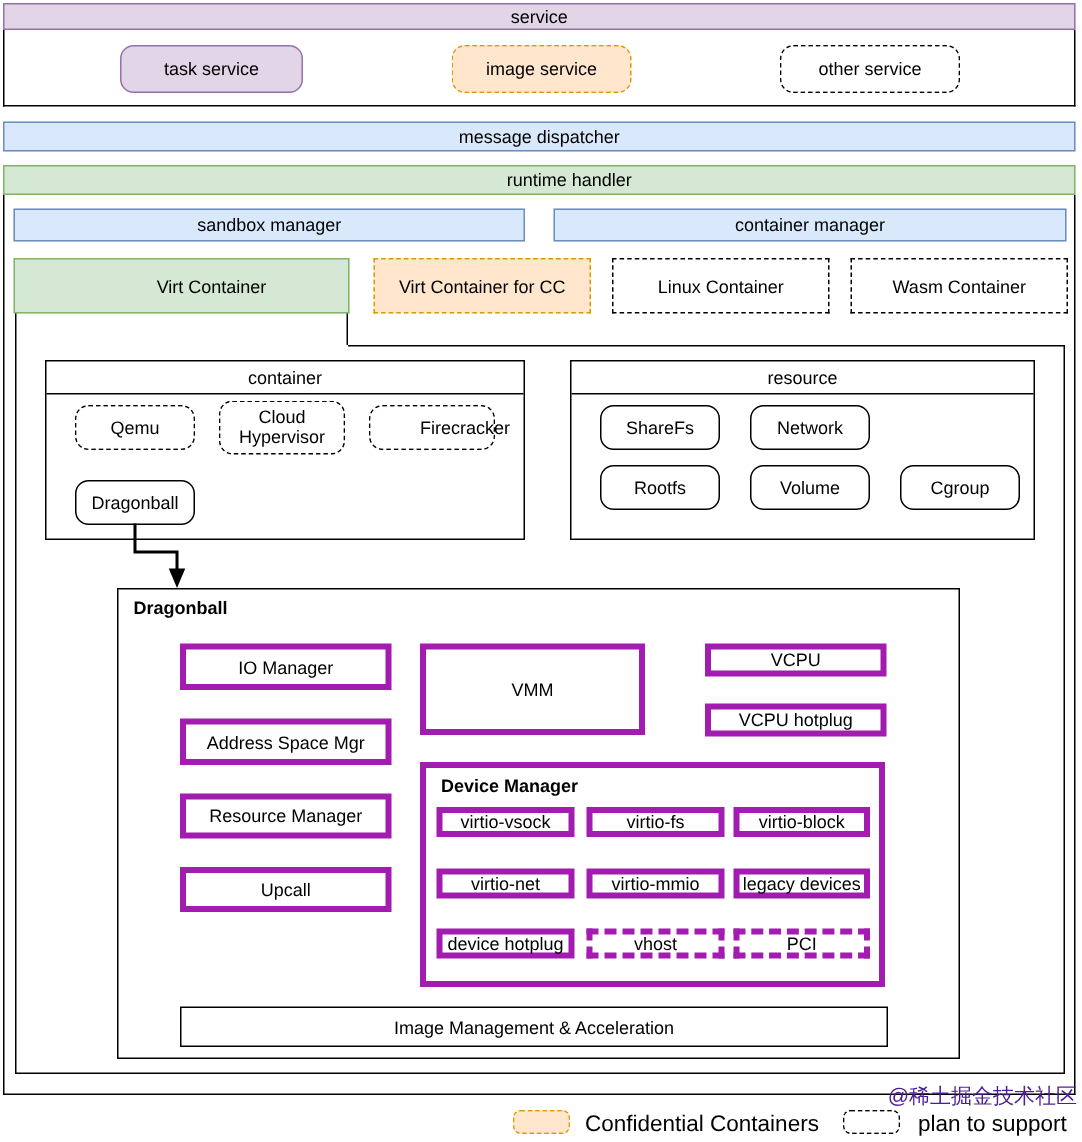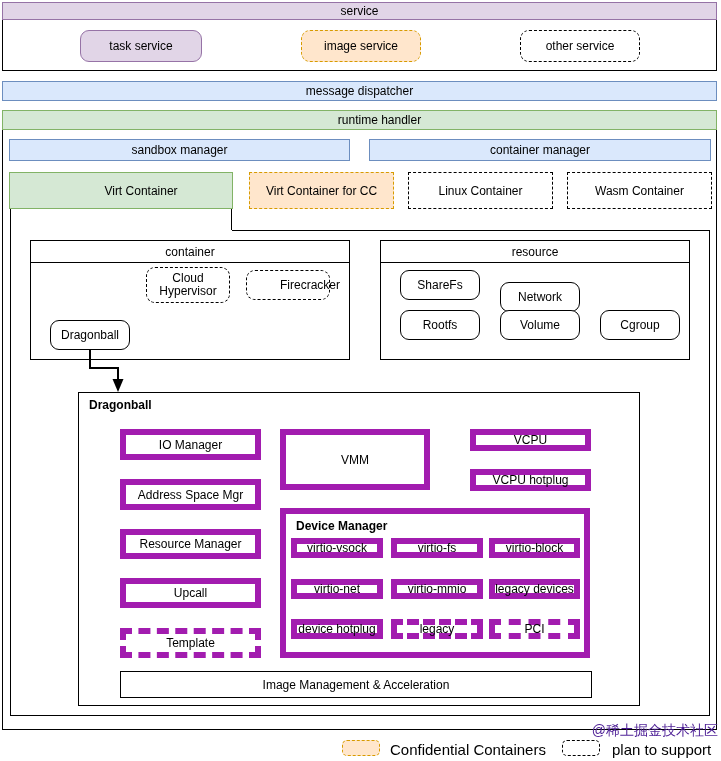--- a/index.html
+++ b/index.html
@@ -10,21 +10,21 @@
   }
   .abs{position:absolute;box-sizing:border-box;}
   .ctr{display:flex;align-items:center;justify-content:center;text-align:center;}
   .bar{border:1px solid;}
   .purple{background:#e1d5e7;border-color:#9673a6;}
   .orangef{background:#ffe6cc;border-color:#d79b00;}
   .bluef{background:#dae8fc;border-color:#6c8ebf;}
   .greenf{background:#d5e8d4;border-color:#82b366;padding-left:40px;}
   .whitef{background:#ffffff;border-color:#000000;}
   .box{border:1px solid #000;background:#fff;}
-  .gbox{border:6px solid #a21caf;background:#fff;}
+  .gbox{border:4px solid #a21caf;background:#fff;}
   .dashed{border-style:dashed;}
   .r8{border-radius:9px;}
   .r4{border-radius:5px;}
   .frame{border:1px solid #000;background:#fff;}
   .frame-title{border-bottom:1px solid #000;height:21px;display:flex;align-items:center;justify-content:center;}
   .body-frame{border:1px solid #000;border-top:none;background:#fff;}
   .boldlab{font-weight:bold;}
   .watermark{color:#4c1d95;font-size:14px;text-align:right;}
   .legend-text{font-size:15px;}
   svg{display:block;}
@@ -53,63 +53,63 @@
   <div class="abs bar whitef dashed ctr" style="left:408px;top:172px;width:145px;height:37px;">Linux Container</div>
   <div class="abs bar whitef dashed ctr" style="left:567px;top:172px;width:145px;height:37px;">Wasm Container</div>
 
   <div class="abs" style="left:10px;top:209px;width:222px;height:21px;border-left:1px solid #000;border-right:1px solid #000;"></div>
   <div class="abs" style="left:10px;top:230px;width:700px;height:486px;border:1px solid #000;border-top:none;background:transparent;"></div>
   <div class="abs" style="left:232px;top:230px;width:478px;height:0;border-top:1px solid #000;"></div>
 
   <div class="abs frame" style="left:30px;top:240px;width:320px;height:120px;">
     <div class="frame-title">container</div>
   </div>
+  <div class="abs box dashed ctr r8" style="left:50px;top:270px;width:80px;height:30px;">Qemu</div>
   <div class="abs box dashed ctr r8" style="left:146px;top:267px;width:84px;height:36px;line-height:1.1;">Cloud Hypervisor</div>
   <div class="abs box dashed ctr r8" style="left:246px;top:270px;width:84px;height:30px;padding-left:44px;">Firecracker</div>
   <div class="abs box ctr r8" style="left:50px;top:320px;width:80px;height:30px;">Dragonball</div>
 
   <div class="abs frame" style="left:380px;top:240px;width:310px;height:120px;">
     <div class="frame-title">resource</div>
   </div>
   <div class="abs box ctr r8" style="left:400px;top:270px;width:80px;height:30px;">ShareFs</div>
-  <div class="abs box ctr r8" style="left:500px;top:282px;width:80px;height:30px;">Network</div>
+  <div class="abs box ctr r8" style="left:500px;top:270px;width:80px;height:30px;">Network</div>
   <div class="abs box ctr r8" style="left:400px;top:310px;width:80px;height:30px;">Rootfs</div>
   <div class="abs box ctr r8" style="left:500px;top:310px;width:80px;height:30px;">Volume</div>
   <div class="abs box ctr r8" style="left:600px;top:310px;width:80px;height:30px;">Cgroup</div>
 
   <svg class="abs" style="left:78px;top:346px;" width="60" height="50" viewBox="0 0 60 50">
     <path d="M12 3 L12 22 L40 22 L40 34" fill="none" stroke="#000" stroke-width="2"></path>
     <polygon points="40,46 34.5,33 45.5,33" fill="#000"></polygon>
   </svg>
 
   <div class="abs frame" style="left:78px;top:392px;width:562px;height:314px;">
     <div class="boldlab" style="position:absolute;left:10px;top:5px;">Dragonball</div>
   </div>
 
   <div class="abs gbox ctr" style="left:120px;top:429px;width:141px;height:31px;">IO Manager</div>
   <div class="abs gbox ctr" style="left:120px;top:479px;width:141px;height:31px;">Address Space Mgr</div>
   <div class="abs gbox ctr" style="left:120px;top:529px;width:141px;height:30px;">Resource Manager</div>
   <div class="abs gbox ctr" style="left:120px;top:578px;width:141px;height:30px;">Upcall</div>
-  <div class="abs gbox dashed ctr" style="left:120px;top:628px;width:141px;height:30px;">Template</div>
 
   <div class="abs gbox ctr" style="left:280px;top:429px;width:150px;height:61px;">VMM</div>
   <div class="abs gbox ctr" style="left:470px;top:429px;width:121px;height:22px;">VCPU</div>
   <div class="abs gbox ctr" style="left:470px;top:469px;width:121px;height:22px;">VCPU hotplug</div>
 
   <div class="abs gbox" style="left:280px;top:508px;width:310px;height:150px;">
     <div class="boldlab" style="position:absolute;left:10px;top:5px;">Device Manager</div>
   </div>
   <div class="abs gbox ctr" style="left:291px;top:538px;width:92px;height:20px;">virtio-vsock</div>
   <div class="abs gbox ctr" style="left:391px;top:538px;width:92px;height:20px;">virtio-fs</div>
   <div class="abs gbox ctr" style="left:489px;top:538px;width:91px;height:20px;">virtio-block</div>
   <div class="abs gbox ctr" style="left:291px;top:579px;width:92px;height:20px;">virtio-net</div>
   <div class="abs gbox ctr" style="left:391px;top:579px;width:92px;height:20px;">virtio-mmio</div>
   <div class="abs gbox ctr" style="left:489px;top:579px;width:91px;height:20px;">legacy devices</div>
   <div class="abs gbox ctr" style="left:291px;top:619px;width:92px;height:20px;">device hotplug</div>
-  <div class="abs gbox dashed ctr" style="left:391px;top:619px;width:92px;height:20px;">legacy</div>
+  <div class="abs gbox dashed ctr" style="left:391px;top:619px;width:92px;height:20px;">vhost</div>
   <div class="abs gbox dashed ctr" style="left:489px;top:619px;width:91px;height:20px;">PCI</div>
 
   <div class="abs box ctr" style="left:120px;top:671px;width:472px;height:27px;">Image Management &amp; Acceleration</div>
 
   <div class="abs watermark" style="left:540px;top:722px;width:178px;">@稀土掘金技术社区</div>
 
   <div class="abs bar orangef dashed r4" style="left:342px;top:740px;width:38px;height:16px;"></div>
   <div class="abs legend-text" style="left:390px;top:741px;">Confidential Containers</div>
   <div class="abs bar whitef dashed r4" style="left:562px;top:740px;width:38px;height:16px;"></div>
   <div class="abs legend-text" style="left:612px;top:741px;">plan to support</div>

